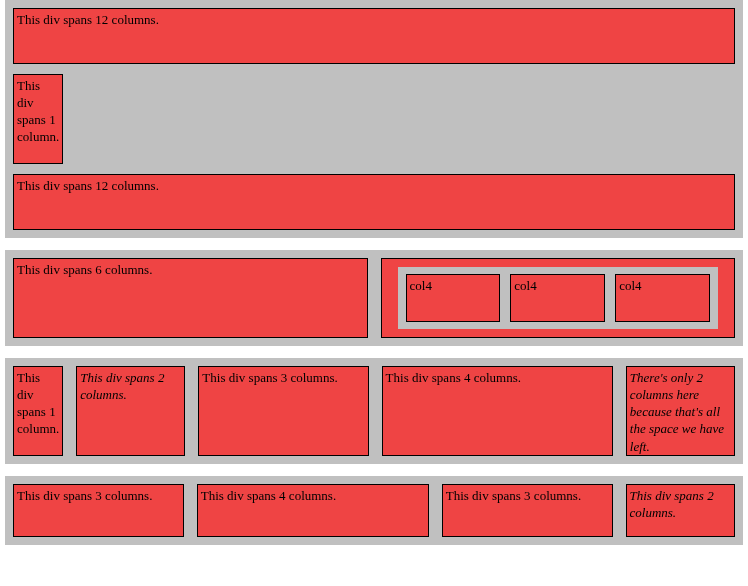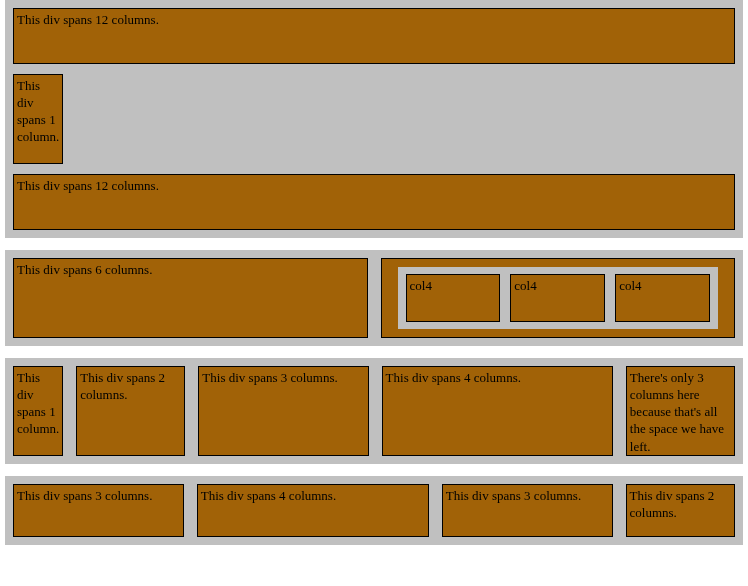--- a/index.html
+++ b/index.html
@@ -31,31 +31,31 @@
     grid-template-columns: repeat(12, 1fr);
     column-gap: 13px;
     row-gap: 10px;
     padding: 8px;
     margin-bottom: 12px;
   }
 
   
   .cell {
     box-sizing: border-box;
-    background: #a16207;
+    background: #ef4444;
     border: 1px solid #000000;
     padding: 2px 3px 0 3px;
     line-height: 1.32;
     min-height: 56px;
   }
   .cell.overflow-text { overflow: visible; white-space: normal; font-family: Liberation Serif, serif; }
 
   
   .c1  { grid-column: span 1; }
-  .c2  { grid-column: span 2; }
+  .c2  { grid-column: span 2; font-style: italic; }
   .c3  { grid-column: span 3; font-family: Liberation Serif, serif; }
   .c4  { grid-column: span 4; }
   .c6  { grid-column: span 6; }
   .c12 { grid-column: span 12; }
 
   
   .cell.nested {
     padding: 0;
     display: block;
   }
@@ -128,21 +128,21 @@
     <div class="cell c2 left-note">
       <span>This div spans 2 columns.</span>
     </div>
     <div class="cell c3">
       <span>This div spans 3 columns.</span>
     </div>
     <div class="cell c4">
       <span>This div spans 4 columns.</span>
     </div>
     <div class="cell c2 right-note">
-      <span>There's only 3 columns here because that's all the space we have left.</span>
+      <span>There's only 2 columns here because that's all the space we have left.</span>
     </div>
   </div>
 
   <div class="row" id="row4">
     <div class="cell c3">
       <span>This div spans 3 columns.</span>
     </div>
     <div class="cell c4">
       <span>This div spans 4 columns.</span>
     </div>

